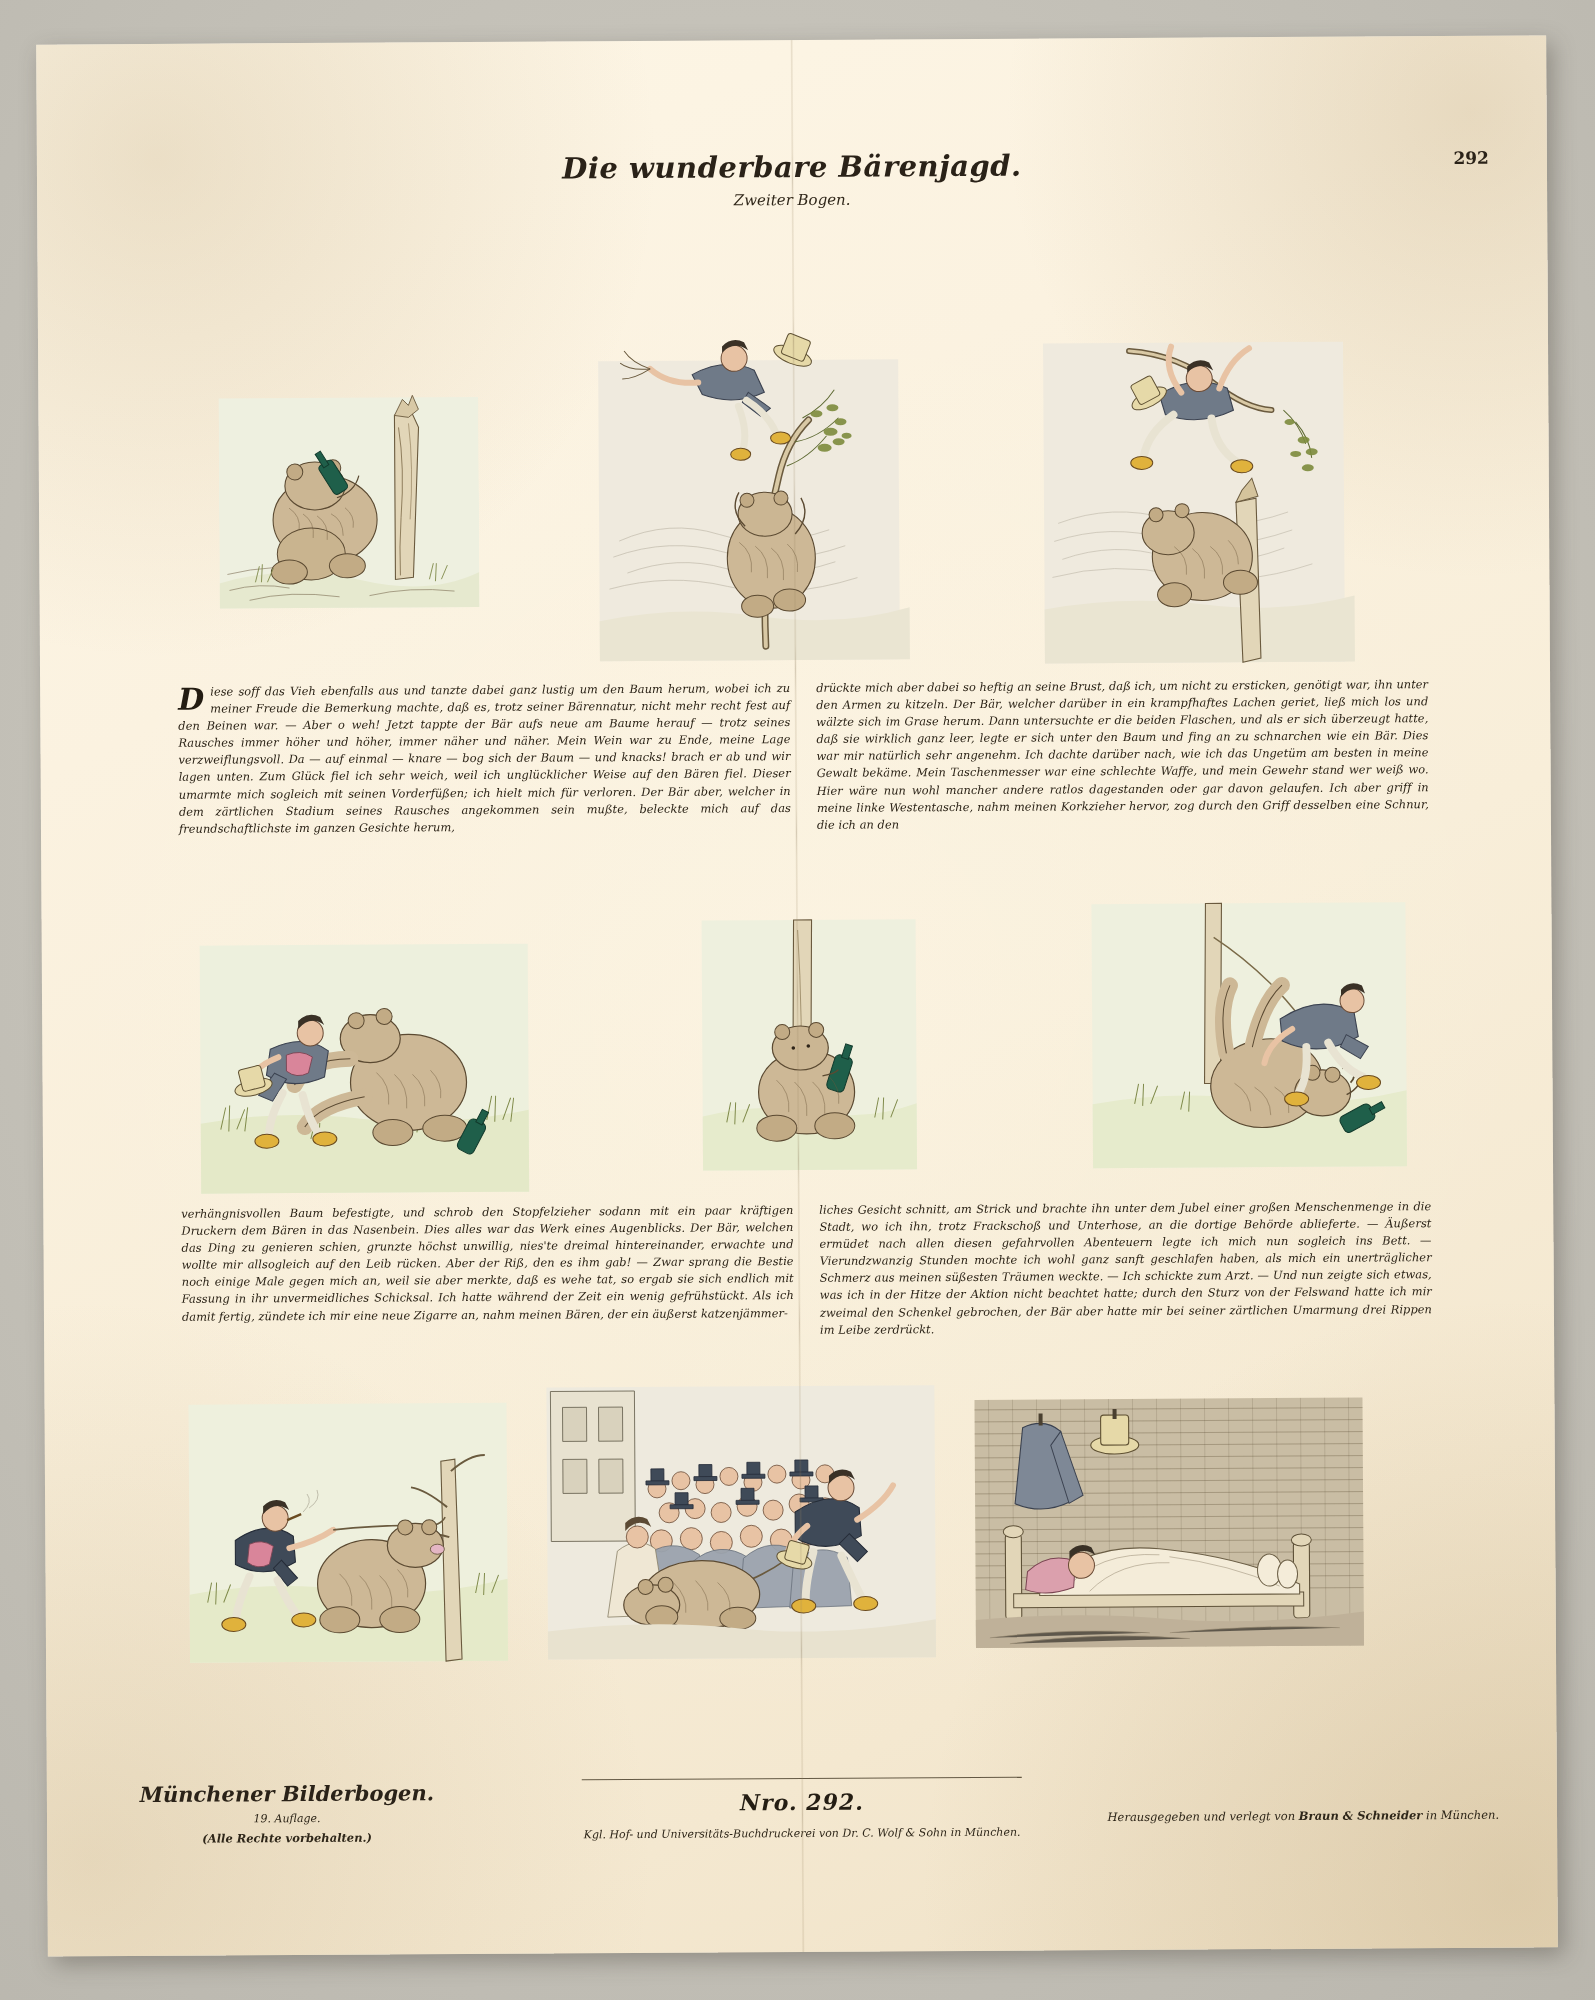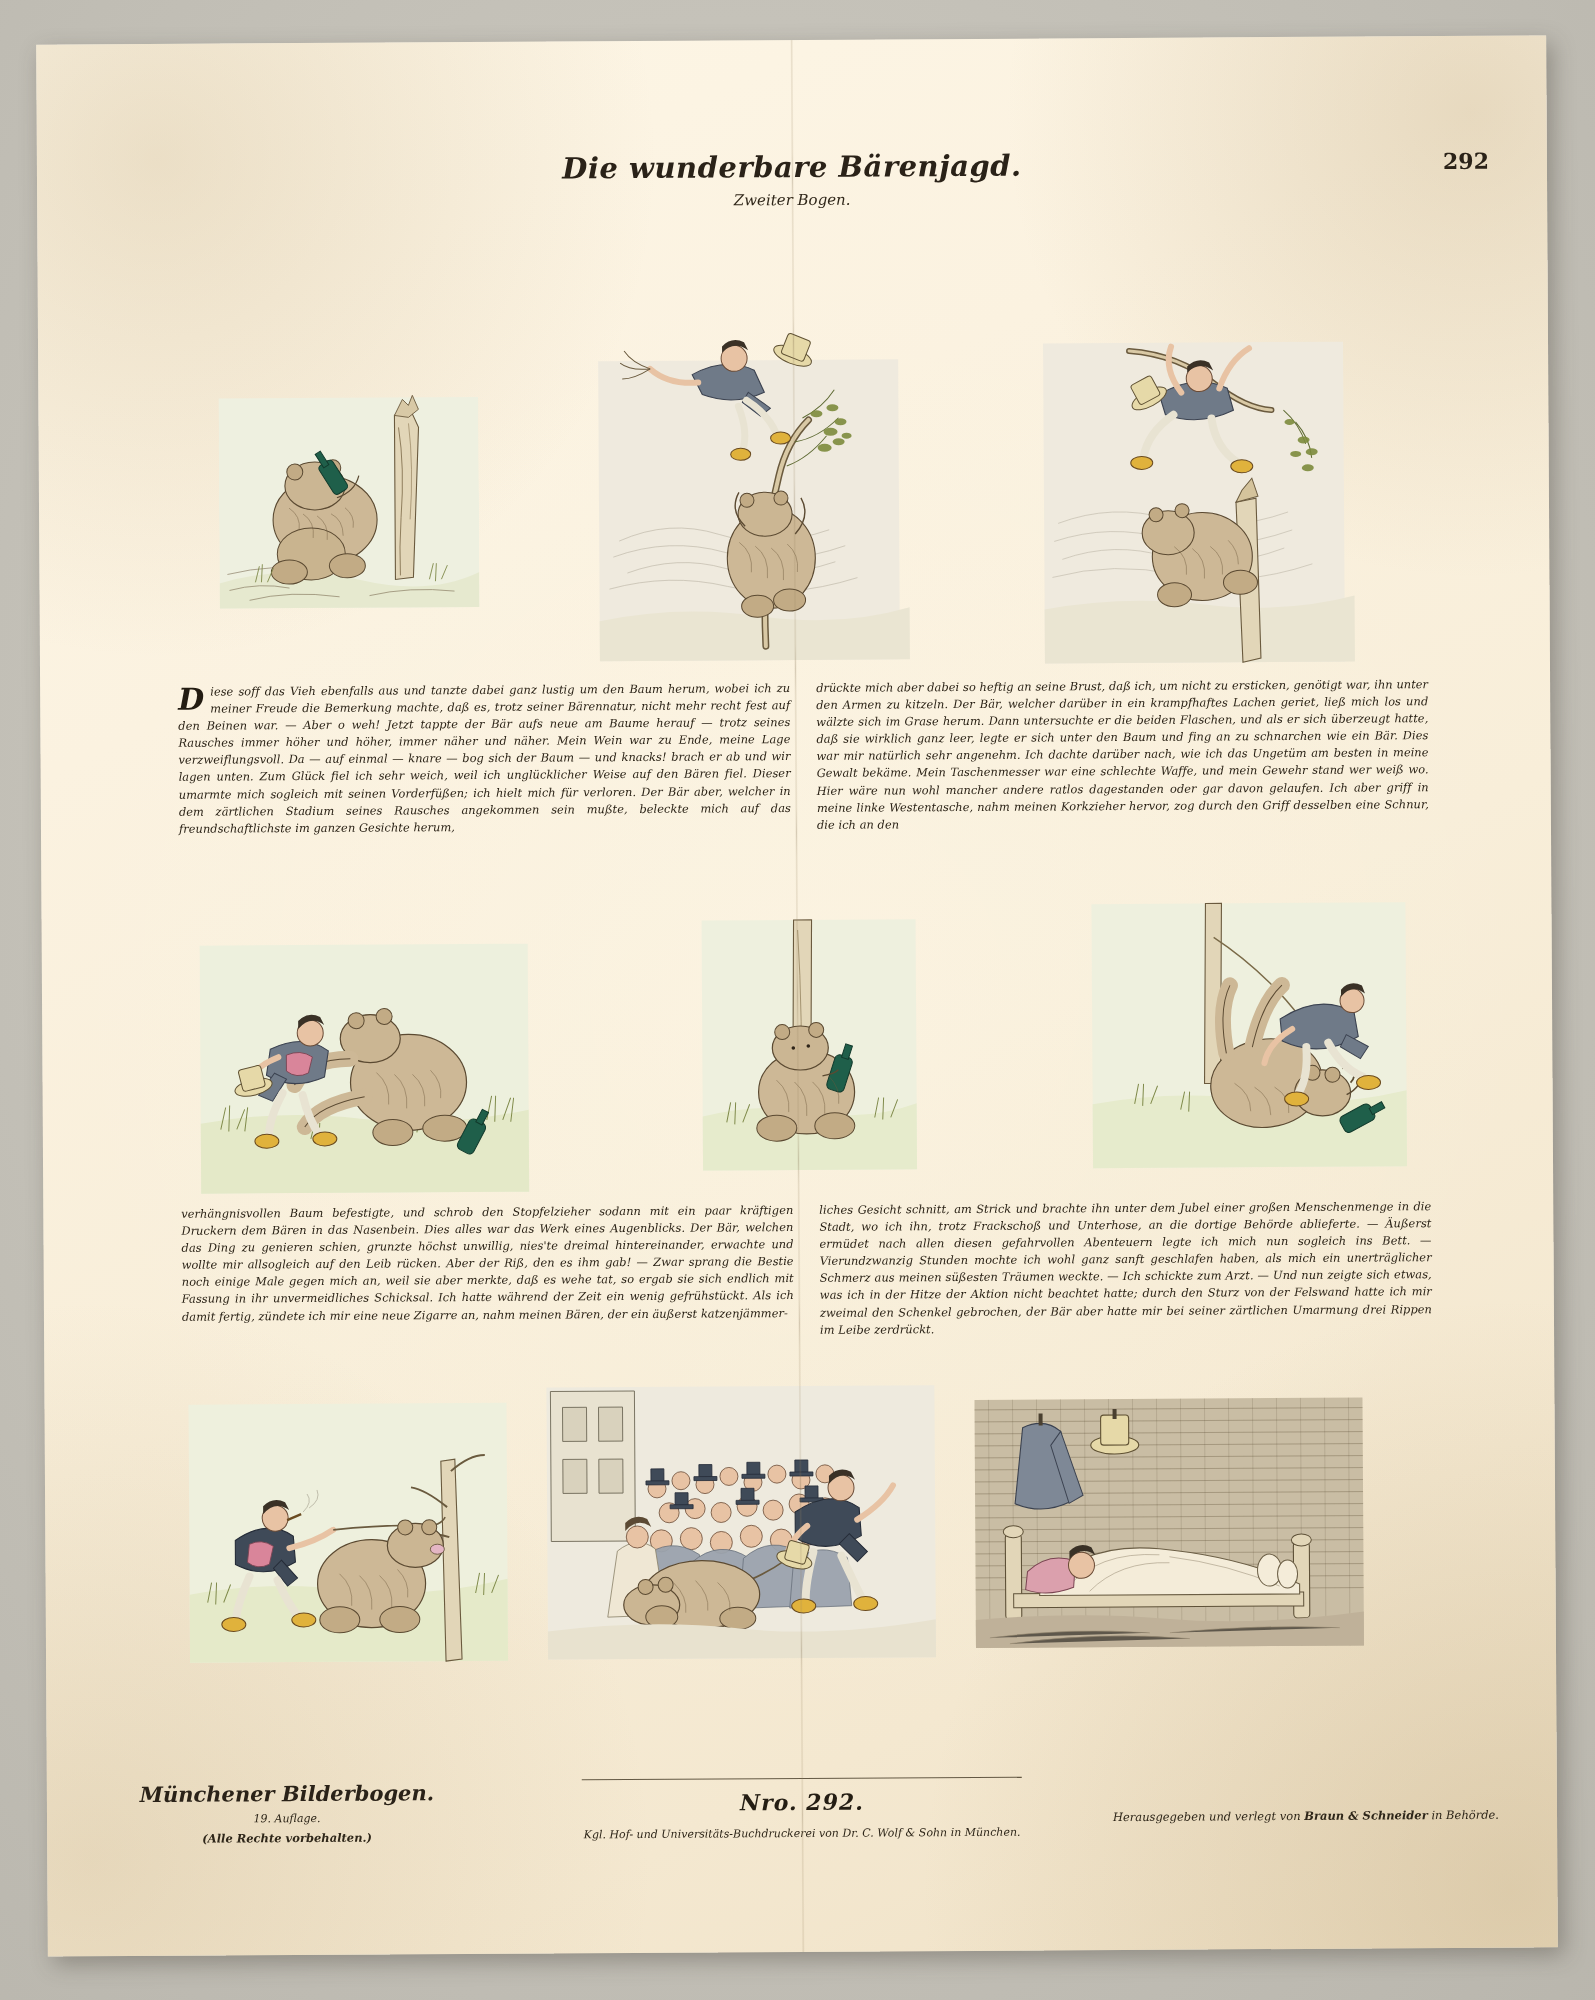--- a/index.html
+++ b/index.html
@@ -87,21 +87,21 @@
     font-style: italic;
     color: #2f2619;
     margin-top: 7px;
   }
   .page-number {
     position: absolute;
     right: 58px;
     top: 112px;
     font-family: "DejaVu Serif", serif;
     font-weight: bold;
-    font-size: 22px;
+    font-size: 17px;
     color: #2a2218;
   }
 
   
   .row {
     position: absolute;
     left: 0; right: 0;
     display: flex;
   }
   .panel {
@@ -830,19 +830,19 @@
           <div class="mb-sub2">(Alle Rechte vorbehalten.)</div>
         </div>
 
         <div class="col-mid">
           <div class="rule"></div>
           <div class="nro">Nro. 292.</div>
           <div class="printer">Kgl. Hof- und Universitäts-Buchdruckerei von Dr. C. Wolf &amp; Sohn in München.</div>
         </div>
 
         <div class="col-right">
-          <span>Herausgegeben und verlegt von </span><b>Braun &amp; Schneider</b><span> in Behörde.</span>
+          <span>Herausgegeben und verlegt von </span><b>Braun &amp; Schneider</b><span> in München.</span>
         </div>
       </div>
 
     </div>
   </div>
 </div>
 
 </body></html>

